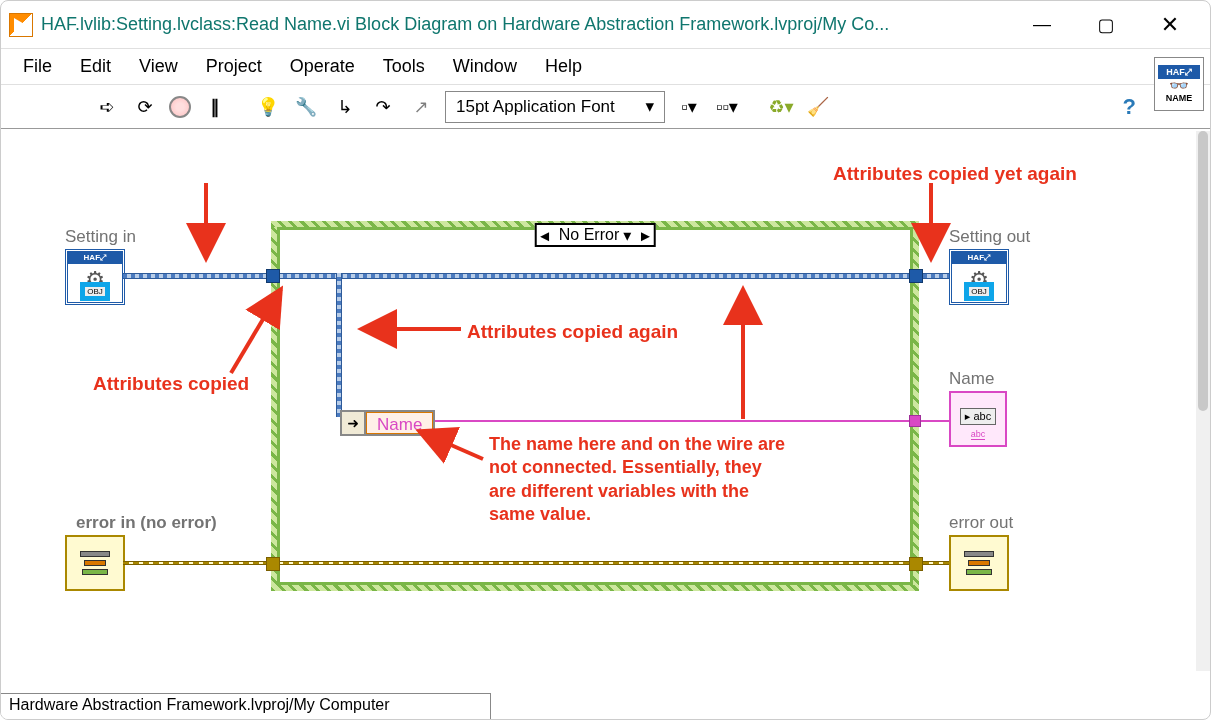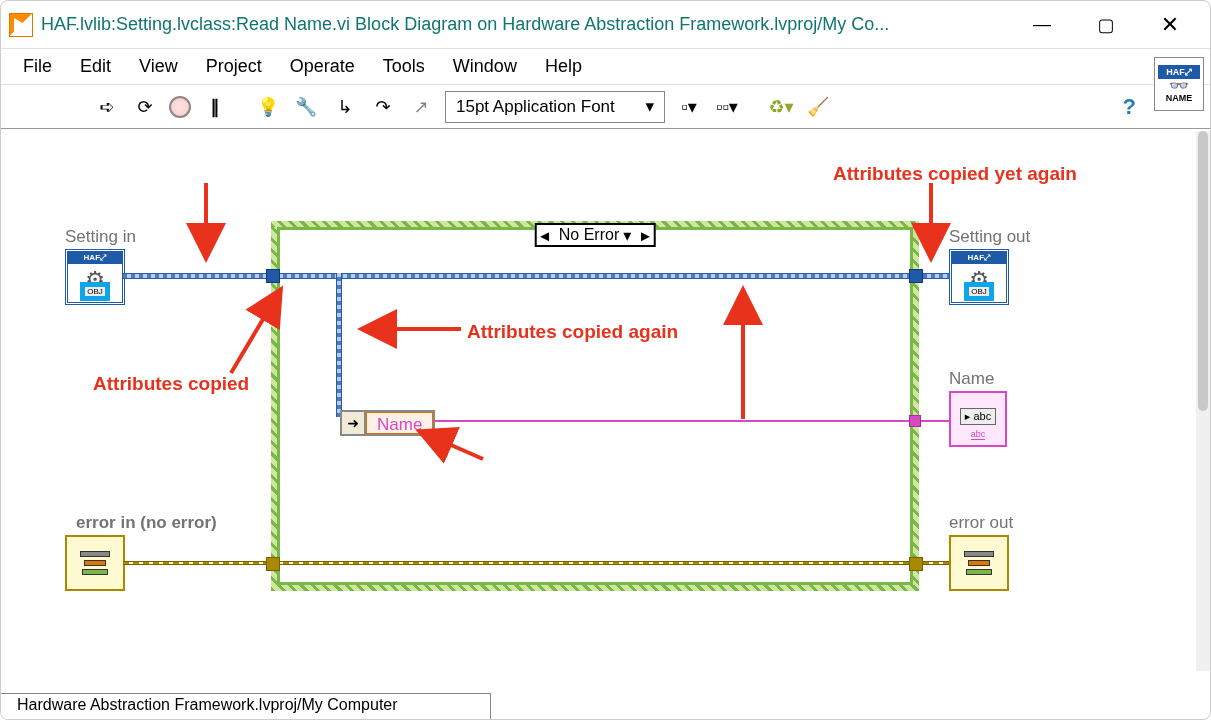--- a/index.html
+++ b/index.html
@@ -314,21 +314,21 @@
     }
     
     .statusbar {
       position: absolute;
       bottom: 0; left: 0;
       width: 490px;
       height: 26px;
       border: 1px solid #888;
       border-bottom: none;
       border-left: none;
-      padding: 2px 16px;
+      padding: 2px 8px;
       font-size: 16px;
       background: #fff;
     }
   </style>
 </head>
 <body>
 
 <div class="titlebar">
   <div class="app-icon"></div>
   <div class="title">HAF.lvlib:Setting.lvclass:Read Name.vi Block Diagram on Hardware Abstraction Framework.lvproj/My Co...</div>
@@ -445,20 +445,21 @@
   </div>
 
   <div class="unbundle">
     <div class="handle">➜</div>
     <div class="field">Name</div>
   </div>
 
   <div class="annot" style="left:832px;top:34px;">Attributes copied yet again</div>
   <div class="annot" style="left:92px;top:244px;">Attributes copied</div>
   <div class="annot" style="left:466px;top:192px;">Attributes copied again</div>
+  <div class="annot small" style="left:488px;top:304px;width:300px;">The name here and on the wire are not connected.  Essentially, they are different variables with the same value.</div>
 
   <svg class="arrow-svg" style="left:0;top:0;" width="1180" height="560">
     <defs>
       <marker id="ah" markerWidth="12" markerHeight="12" refX="9" refY="5" orient="auto">
         <path d="M0,0 L10,5 L0,10 Z" fill="#e8321c"></path>
       </marker>
     </defs>
     <line x1="205" y1="54" x2="205" y2="130" stroke="#e8321c" stroke-width="4" marker-end="url(#ah)"></line>
     <line x1="930" y1="54" x2="930" y2="130" stroke="#e8321c" stroke-width="4" marker-end="url(#ah)"></line>
     <line x1="230" y1="244" x2="280" y2="160" stroke="#e8321c" stroke-width="4" marker-end="url(#ah)"></line>

